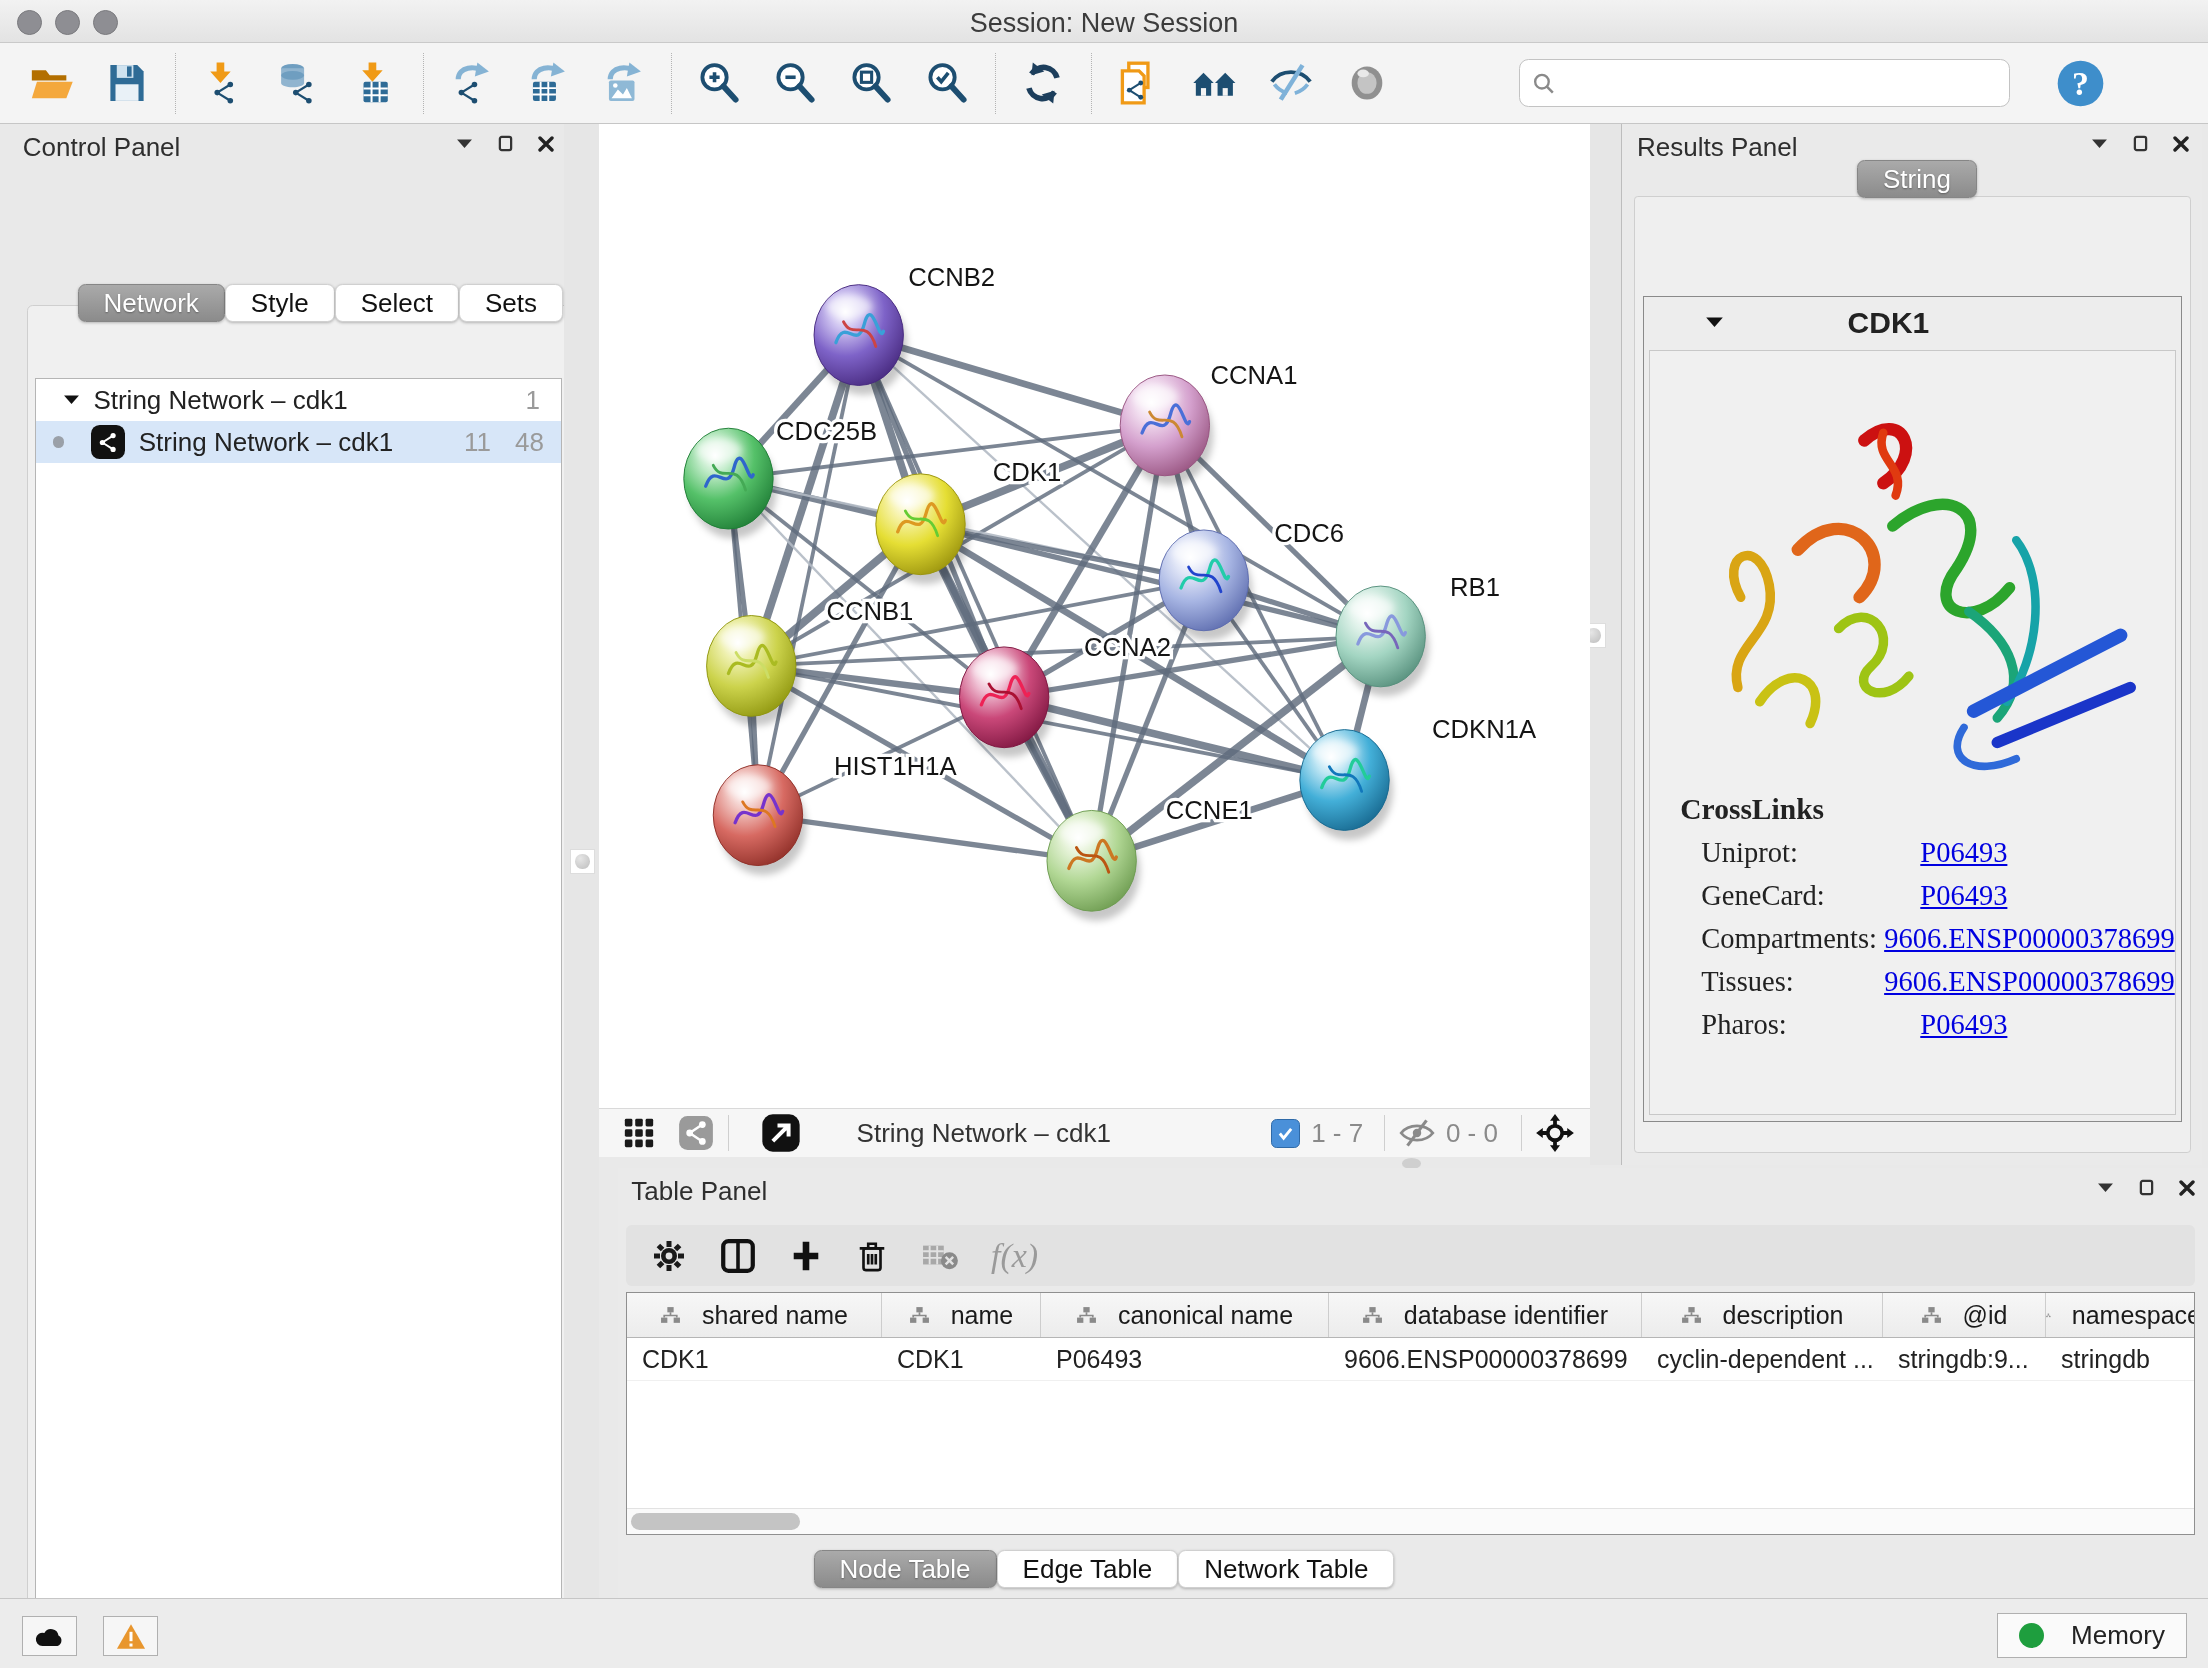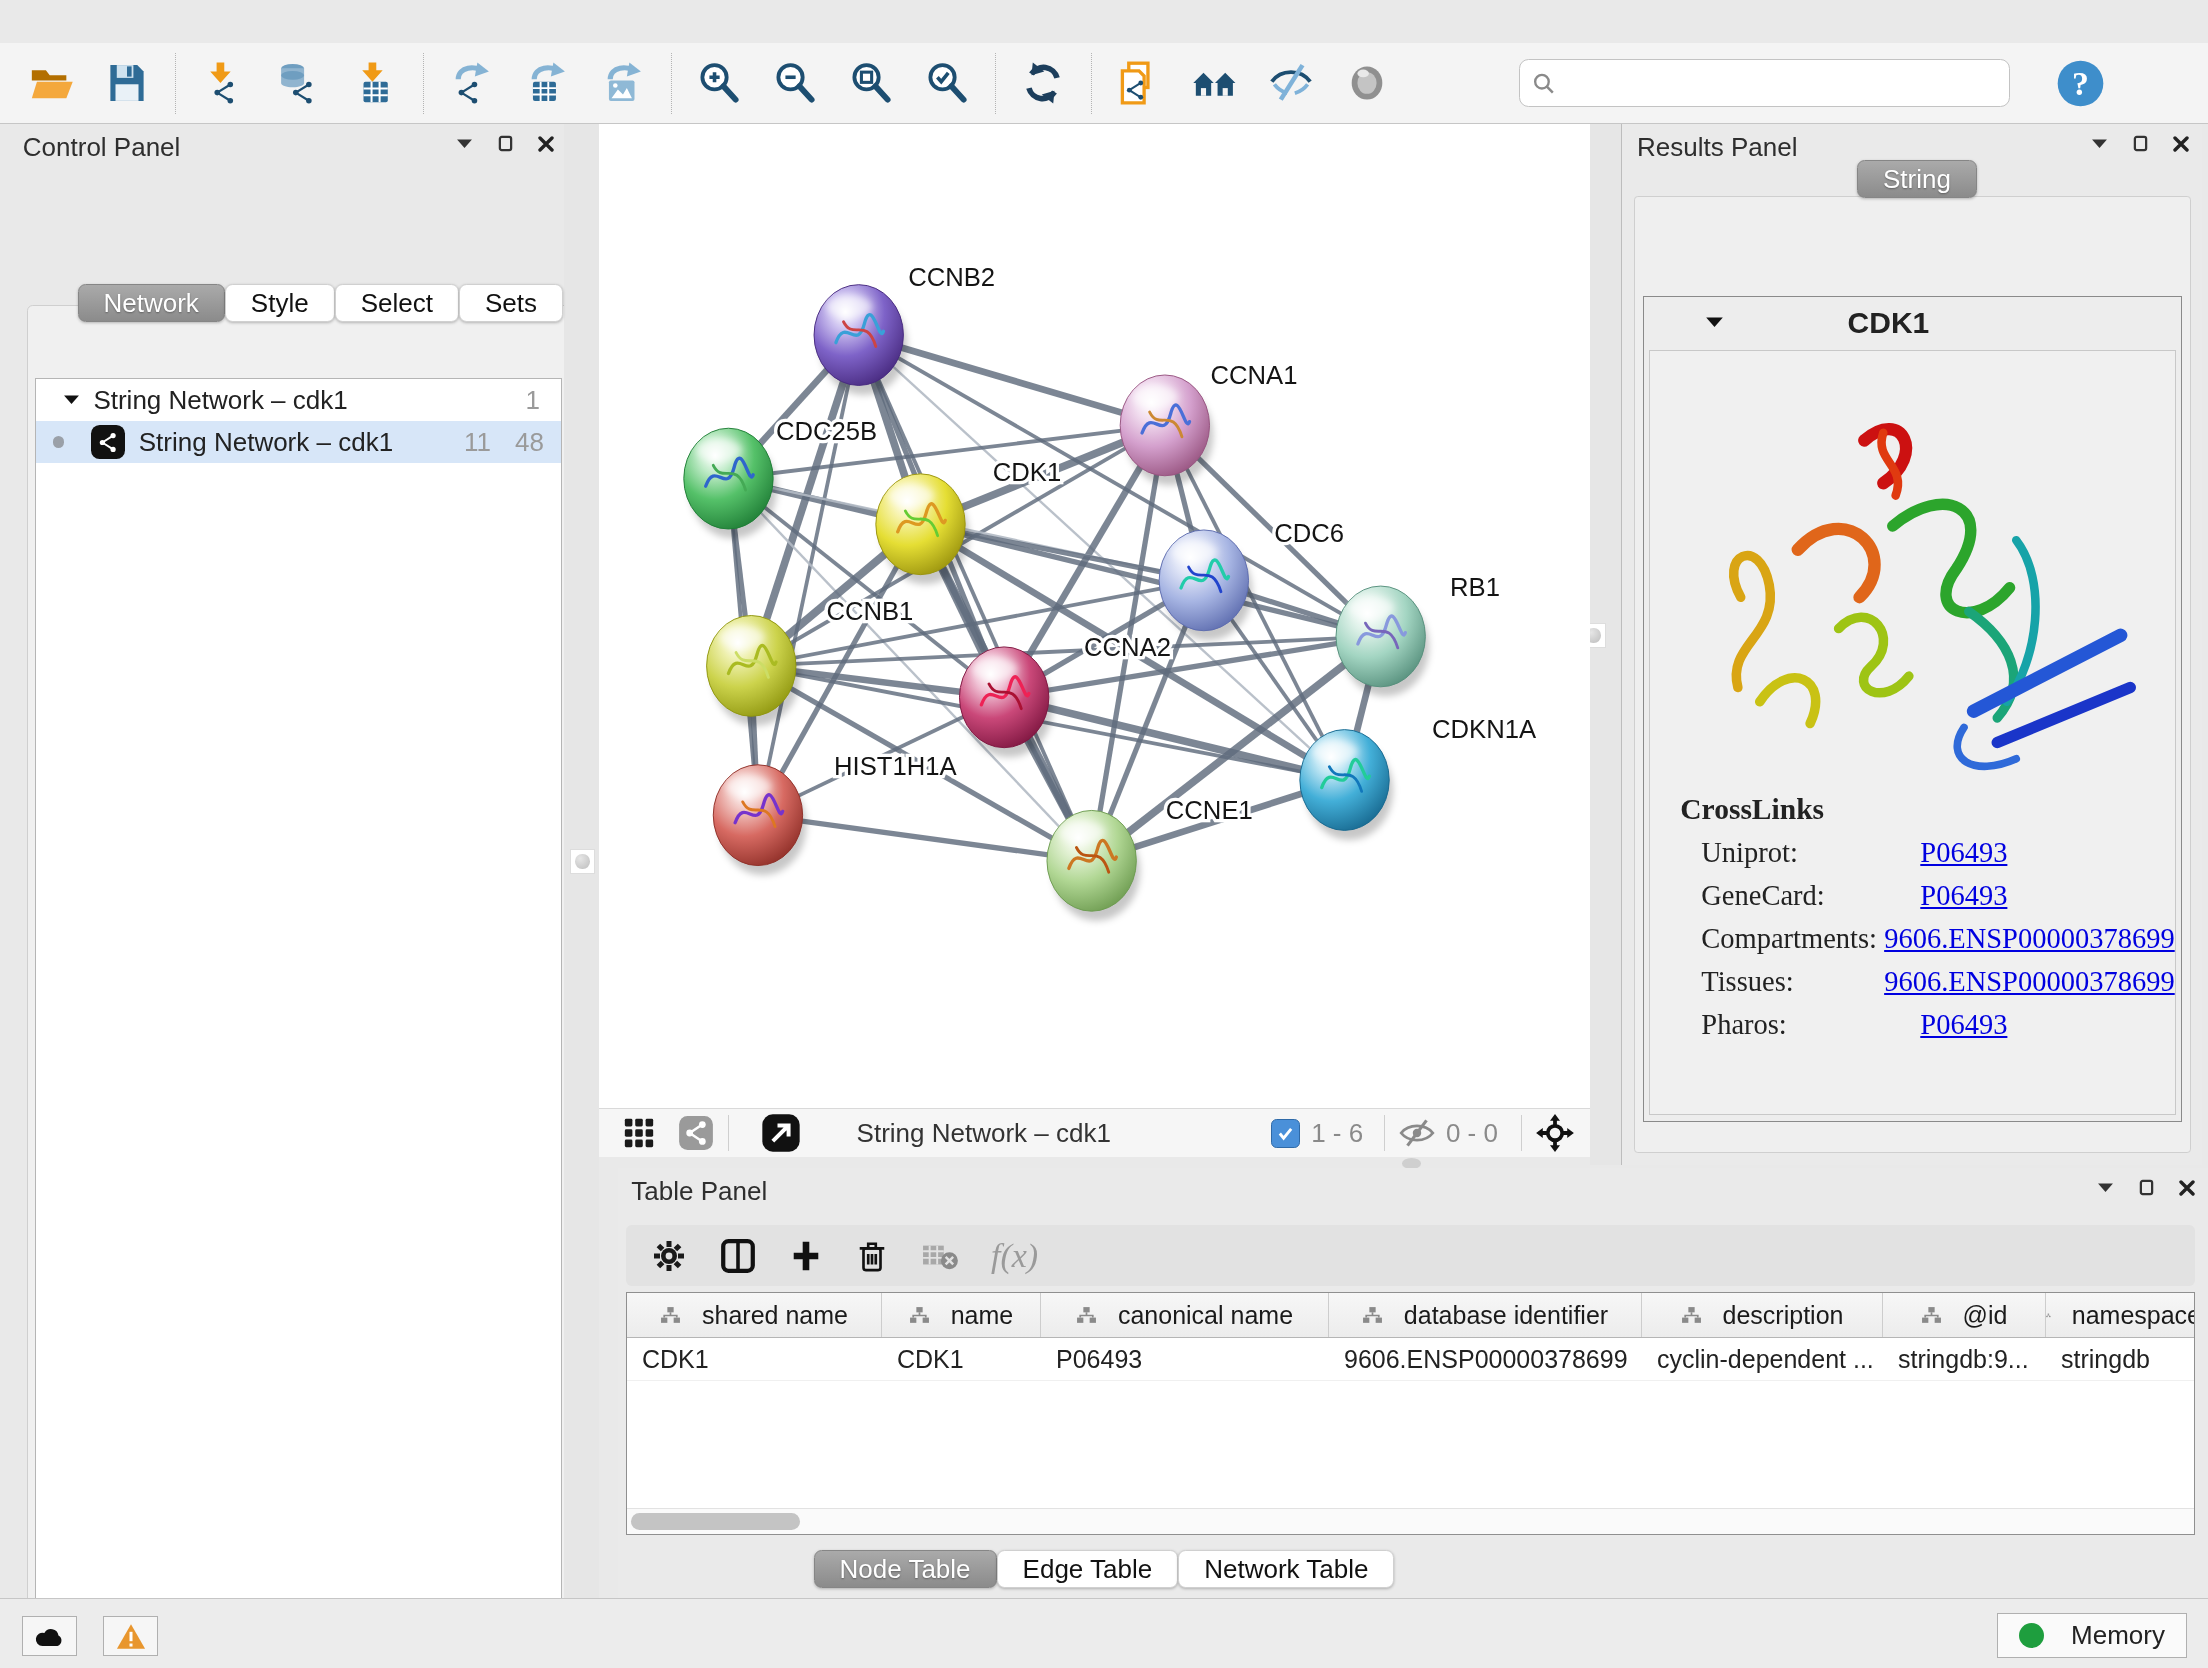--- a/index.html
+++ b/index.html
@@ -91,20 +91,26 @@
   .mem-dot{width:25px;height:25px;border-radius:50%;background:#1e9e3e;}
   .checkbox{width:27px;height:27px;border-radius:5.7px;background:#4a90d9;border:1px solid #2f6aa8;
     display:flex;align-items:center;justify-content:center;}
   .graytxt{color:#8a8a8a;}
 </style>
 </head>
 <body>
 
 <div class="window">
 
+  <div class="titlebar">
+    <span class="tl" style="left:17px"></span>
+    <span class="tl" style="left:55px"></span>
+    <span class="tl" style="left:93px"></span>
+    <div class="title">Session: New Session</div>
+  </div>
 
   <div class="toolbar">
     <div id="tb-items" style="display:flex;align-items:center;">
         <div class="tb-btn">
           <svg viewBox="0 0 36 36">
             <path d="M3 8h11l3 4h13v4H3z" fill="#b36f00"></path>
             <path d="M3 30l4-13h28l-5 13z" fill="#f4a83c"></path>
           </svg>
         </div>
         <div class="tb-btn">
@@ -579,21 +585,21 @@
       <rect x="2" y="2" width="32" height="32" rx="9" fill="#111"></rect>
       <path d="M11 25L24 12M15 11.5h9.5V21" stroke="#fff" stroke-width="3.4" fill="none"></path>
       </svg>
     <span style="margin-left:55px">String Network – cdk1</span>
     <span style="flex:1"></span>
     <span class="checkbox">
       <svg width="17" height="17" viewBox="0 0 18 18">
           <path d="M3 9l4 5 8-10" stroke="#fff" stroke-width="3" fill="none"></path>
         </svg>
       </span>
-    <span class="graytxt" style="margin:0 7.6px 0 11.4px">1 - 6</span>
+    <span class="graytxt" style="margin:0 7.6px 0 11.4px">1 - 7</span>
     <span class="vb-sep"></span>
     <svg width="38" height="32" viewBox="0 0 36 30">
       <path d="M3 15C10 6 26 6 33 15C26 24 10 24 3 15z" fill="none" stroke="#8a8a8a" stroke-width="2.6"></path>
       <circle cx="18" cy="15" r="4" fill="#8a8a8a"></circle>
         <path d="M9 27L27 3" stroke="#8a8a8a" stroke-width="3"></path>
       </svg>
     <span class="graytxt" style="margin:0 9.5px">0 - 0</span>
     <span class="vb-sep"></span>
     <svg width="40" height="40" viewBox="0 0 36 36" style="margin-right:15px">
       <circle cx="18" cy="18" r="6.5" fill="none" stroke="#111" stroke-width="3.4"></circle>

